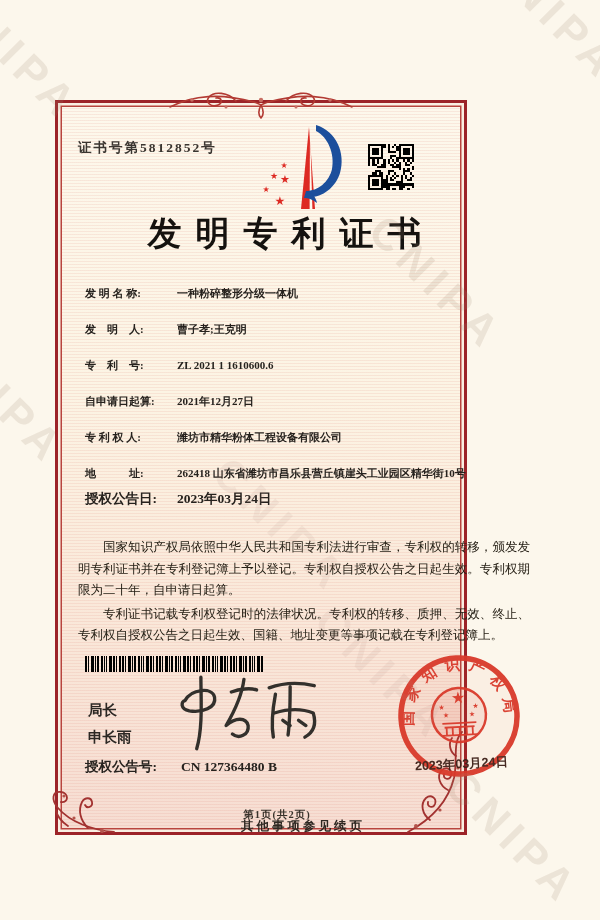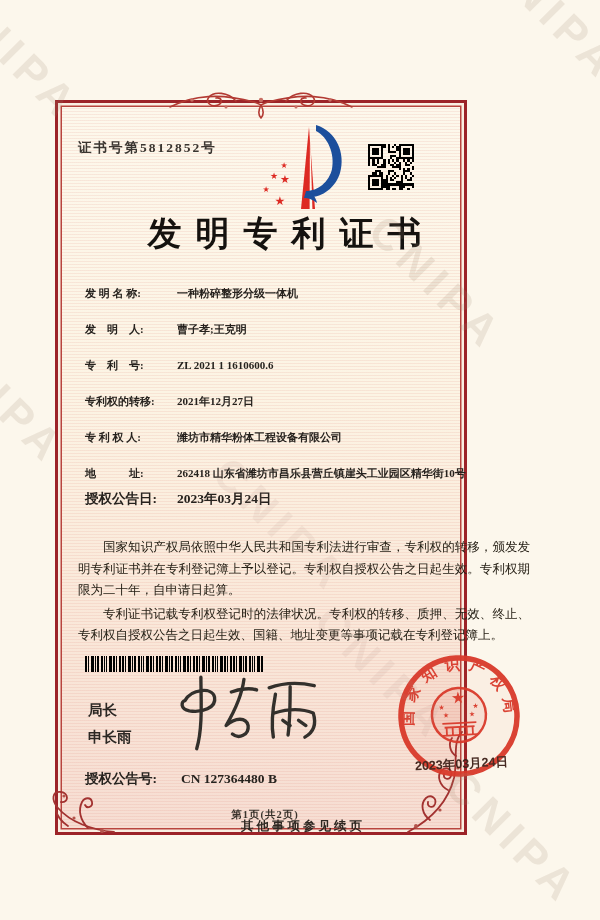--- a/index.html
+++ b/index.html
@@ -51,21 +51,21 @@
     letter-spacing:14px; text-indent:14px; color:#15120f;padding-left:47px;
   }
 
   
   .fields { position:absolute; left:27px; top:181px; width:444px; color:#26221e; }
   .frow { display:flex; margin-bottom:18px; font-size:11px; line-height:18px; font-weight:bold; }
   .flabel { flex:0 0 86px; white-space:nowrap; }
   .fvalue { flex:1; padding-left:6px; }
   .frow-grant { display:flex; font-size:13.5px; line-height:18px; font-weight:bold;flex-direction:column; }
   .grant-left  { display:flex; flex:0 0 268px; }
-  .grant-right { display:flex; flex:1;margin-top:12px; }
+  .grant-right { display:flex; flex:1; }
   .grant-right .flabel { flex:0 0 90px; }
 
   
   .body-text {
     position:absolute; left:20px; top:434px; width:452px;
     font-size:12.5px; line-height:21.5px; color:#262016;
     text-align:justify;
   }
   .body-text p { text-indent:2em; margin-bottom:2px; }
 
@@ -77,21 +77,21 @@
     font-size:14.5px; font-weight:600; color:#2c2824; line-height:27px;
   }
   .signature { position:absolute; left:108px; top:568px; width:158px; height:84px; }
 
   
   .seal { position:absolute; left:336px; top:548px; width:130px; height:130px;
           transform:rotate(-3deg); opacity:0.95; }
 
   
   .page-no {
-    position:absolute; left:4px; bottom:10px; width:100%;
+    position:absolute; left:16px; bottom:10px; width:100%;
     text-align:center; font-size:10.5px; color:#3a332c; font-weight:bold; letter-spacing:1px;
   }
   .footer-note {
     position:absolute; left:55px; top:818px; width:496px; z-index:3;
     text-align:center; font-size:12.5px; font-weight:bold; color:#2e2822; letter-spacing:3px;
   }
 </style>
 </head>
 <body>
 
@@ -315,21 +315,21 @@
       </div>
       <div class="frow">
         <span class="flabel">发　明　人:</span>
         <span class="fvalue">曹子孝;王克明</span>
       </div>
       <div class="frow">
         <span class="flabel">专　利　号:</span>
         <span class="fvalue">ZL 2021 1 1610600.6</span>
       </div>
       <div class="frow">
-        <span class="flabel">专利权的转移:</span>
+        <span class="flabel">自申请日起算:</span>
         <span class="fvalue">2021年12月27日</span>
       </div>
       <div class="frow">
         <span class="flabel">专 利 权 人:</span>
         <span class="fvalue">潍坊市精华粉体工程设备有限公司</span>
       </div>
       <div class="frow" style="margin-bottom:8px;">
         <span class="flabel">地　　　址:</span>
         <span class="fvalue">262418 山东省潍坊市昌乐县营丘镇崖头工业园区精华街10号</span>
       </div>

